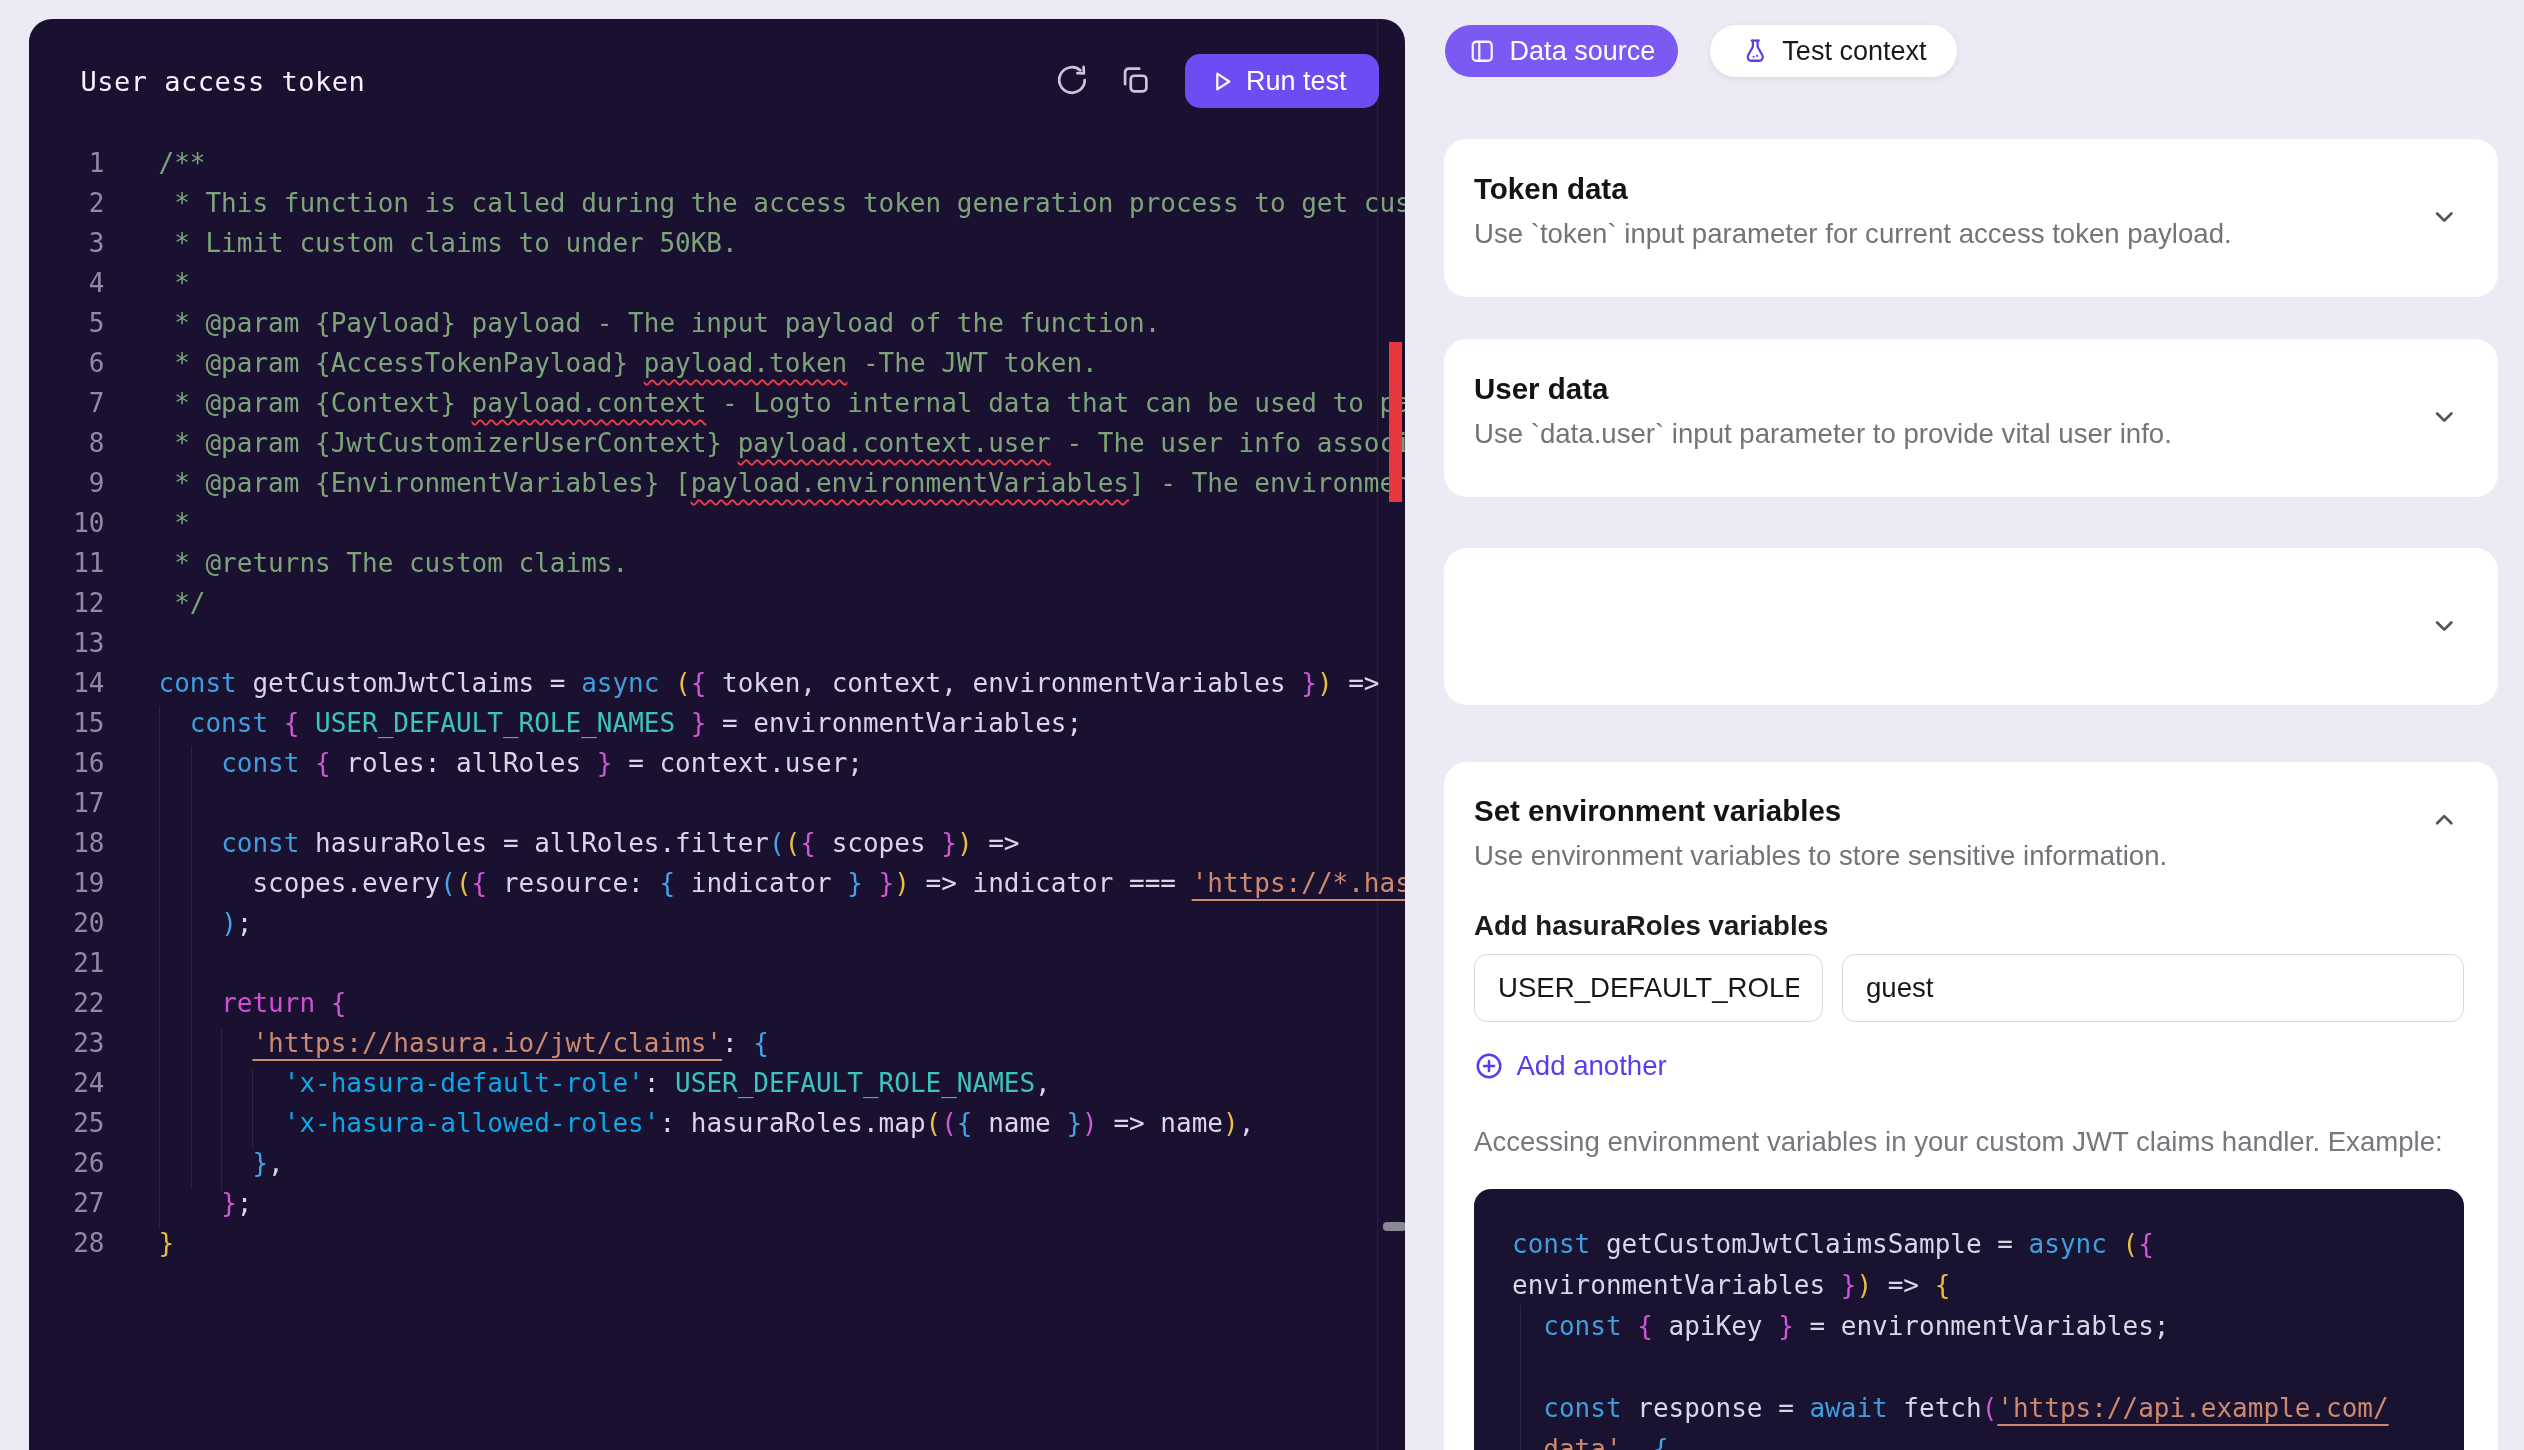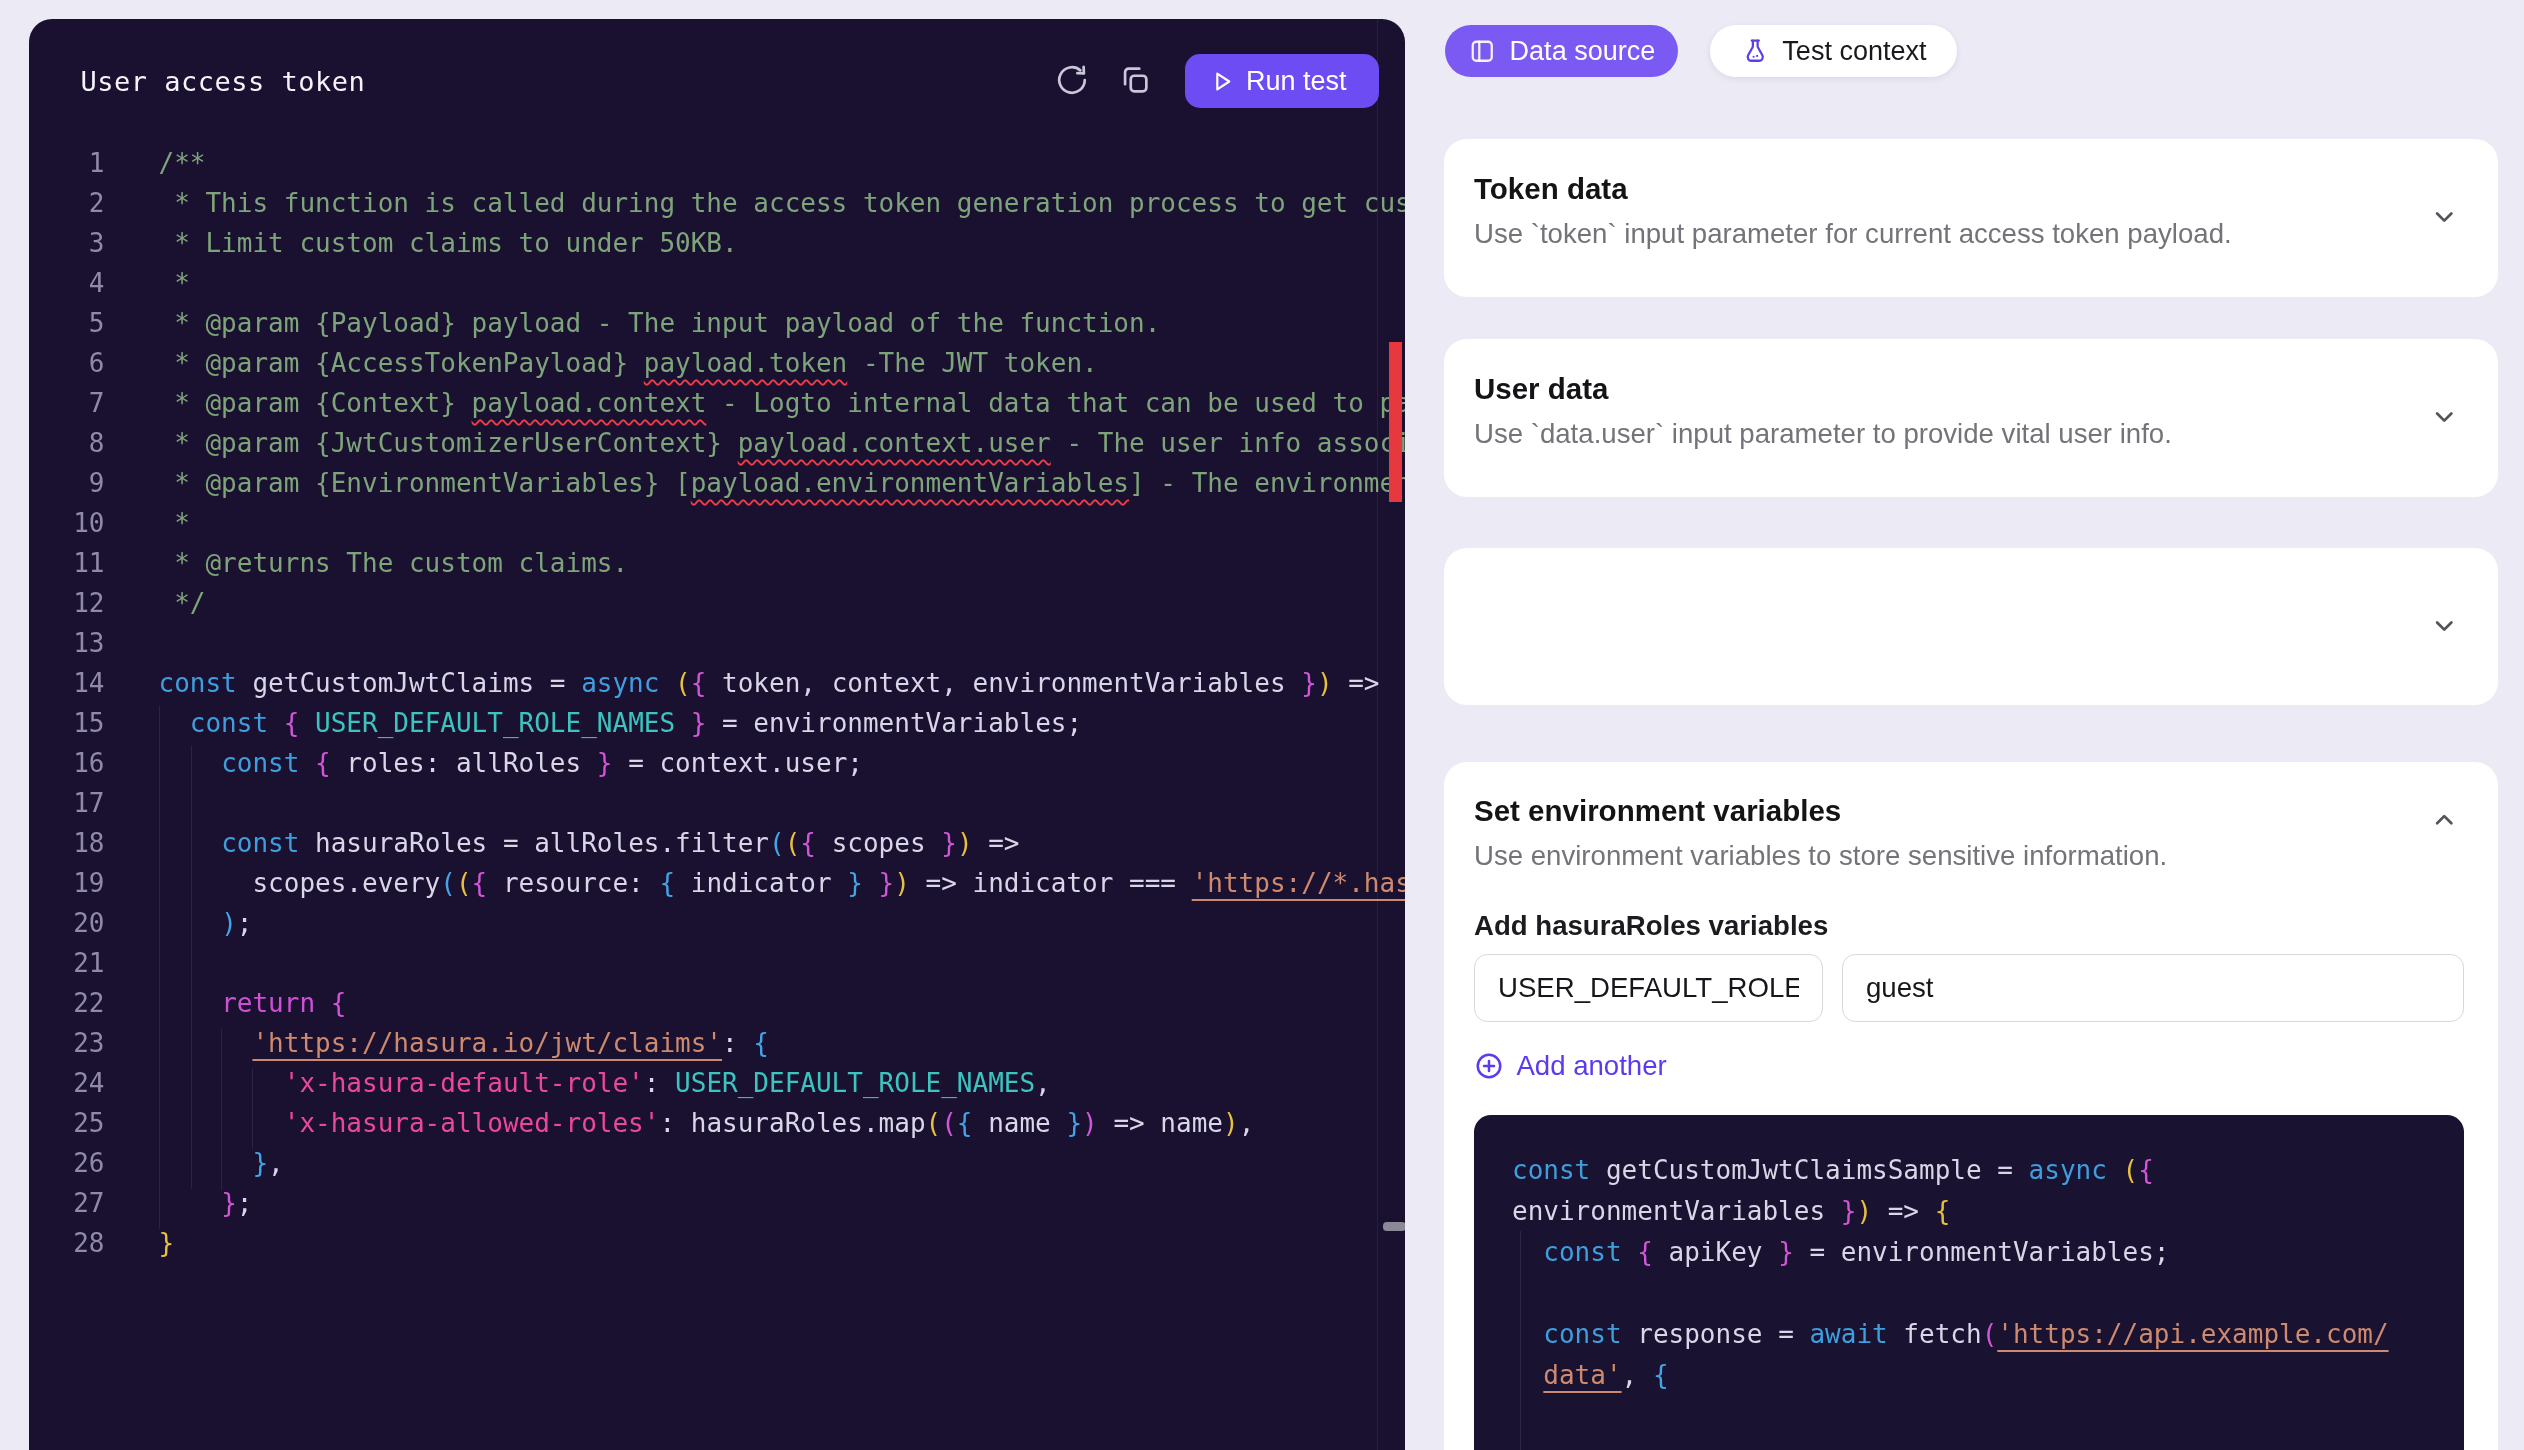--- a/index.html
+++ b/index.html
@@ -41,21 +41,21 @@
     margin-left:54px; white-space:pre; font-family:"DejaVu Sans Mono", monospace;
     font-size:26px; color:#d9d6e8; font-variant-ligatures:none;
   }
   .t-cm { color:#7ea479; }
   .t-kw { color:#3e9ede; }
   .t-k2 { color:#d14fd6; }
   .t-tl { color:#3cc4bf; }
   .t-pk { color:#d356d8; }
   .t-yl { color:#e7c13e; }
   .t-bl { color:#44a4e8; }
-  .t-st { color:#ec4899; }
+  .t-st { color:#0ea5e9; }
   .t-su { color:#cd8a6e; text-decoration:underline; text-underline-offset:6.7px; text-decoration-thickness:1.9px; }
   .t-id { color:#d9d6e8; }
   .t-sq { color:#7ea479; text-decoration:underline wavy #ef3c47 1.9px; text-underline-offset:6.7px; text-decoration-skip-ink:none; }
 
   .indent-guide { position:absolute; width:1px; background:rgba(255,255,255,0.08); z-index:0; }
   .ruler-track { position:absolute; left:1348px; top:0; bottom:0; width:1px; background:rgba(255,255,255,0.06); z-index:5; }
   .ruler-error { position:absolute; left:1360px; top:323px; width:13.3px; height:160px; background:#e5383f; z-index:5; }
   .scroll-thumb { position:absolute; left:1354px; top:1203px; width:23px; height:8.6px; border-radius:3.8px; background:#8b8898; z-index:5; }
 
   
@@ -322,20 +322,21 @@
     <div class="add-another">
       <span style="display:flex">
         <svg width="30" height="30" viewBox="0 0 24 24" fill="none" stroke="#5b3af0" stroke-width="2" stroke-linecap="round">
           <circle cx="12" cy="12" r="9"></circle>
           <path d="M12 8v8M8 12h8"></path>
         </svg>
       </span>
       <span>Add another</span>
     </div>
 
+    <div class="env-note">Accessing environment variables in your custom JWT claims handler. Example:</div>
 
     <div class="sample">
       <div class="sample-guide"></div>
       <div id="sample-code">
           <div class="sl"><span class="t-kw">const</span><span class="t-id"> getCustomJwtClaimsSample = </span><span class="t-kw">async</span><span class="t-id"> </span><span class="t-yl">(</span><span class="t-pk">{</span></div>
           <div class="sl"><span class="t-id">environmentVariables </span><span class="t-pk">}</span><span class="t-yl">)</span><span class="t-id"> =&gt; </span><span class="t-yl">{</span></div>
           <div class="sl"><span class="t-id">  </span><span class="t-kw">const</span><span class="t-id"> </span><span class="t-pk">{</span><span class="t-id"> apiKey </span><span class="t-pk">}</span><span class="t-id"> = environmentVariables;</span></div>
           <div class="sl"></div>
           <div class="sl"><span class="t-id">  </span><span class="t-kw">const</span><span class="t-id"> response = </span><span class="t-kw">await</span><span class="t-id"> fetch</span><span class="t-pk">(</span><span class="t-su">'https://api.example.com/</span></div>
           <div class="sl"><span class="t-id">  </span><span class="t-su">data'</span><span class="t-id">, </span><span class="t-bl">{</span></div>

